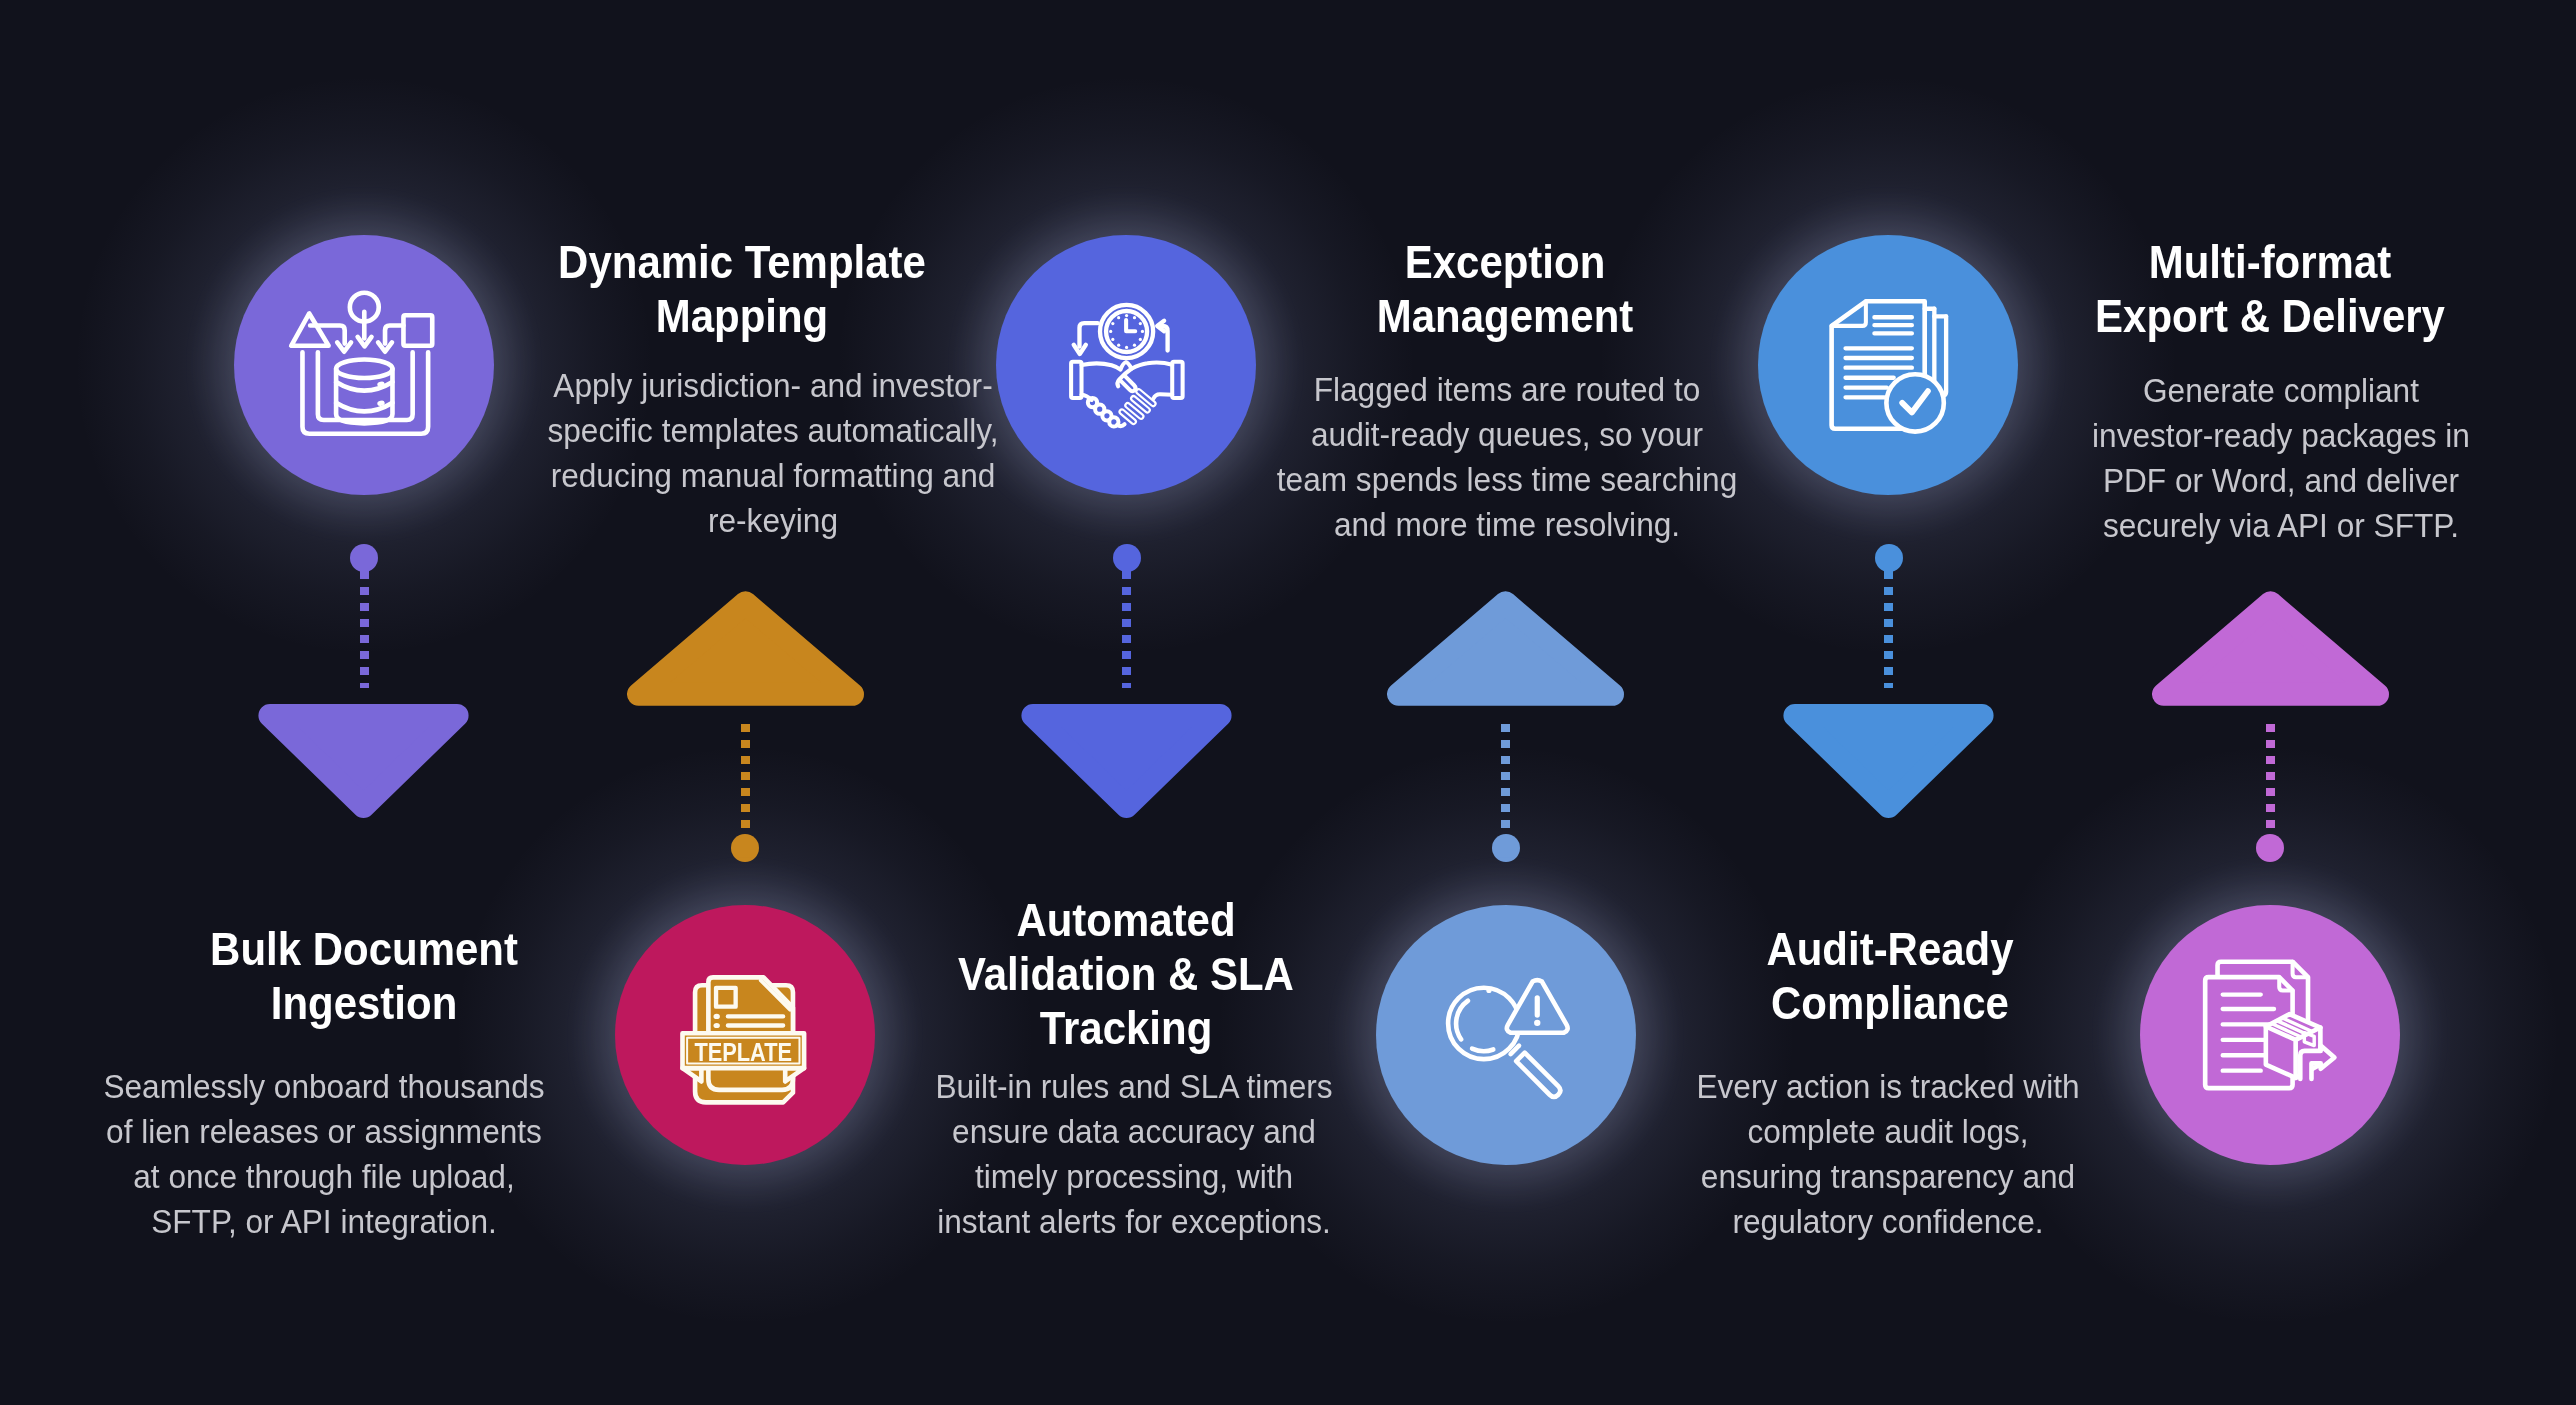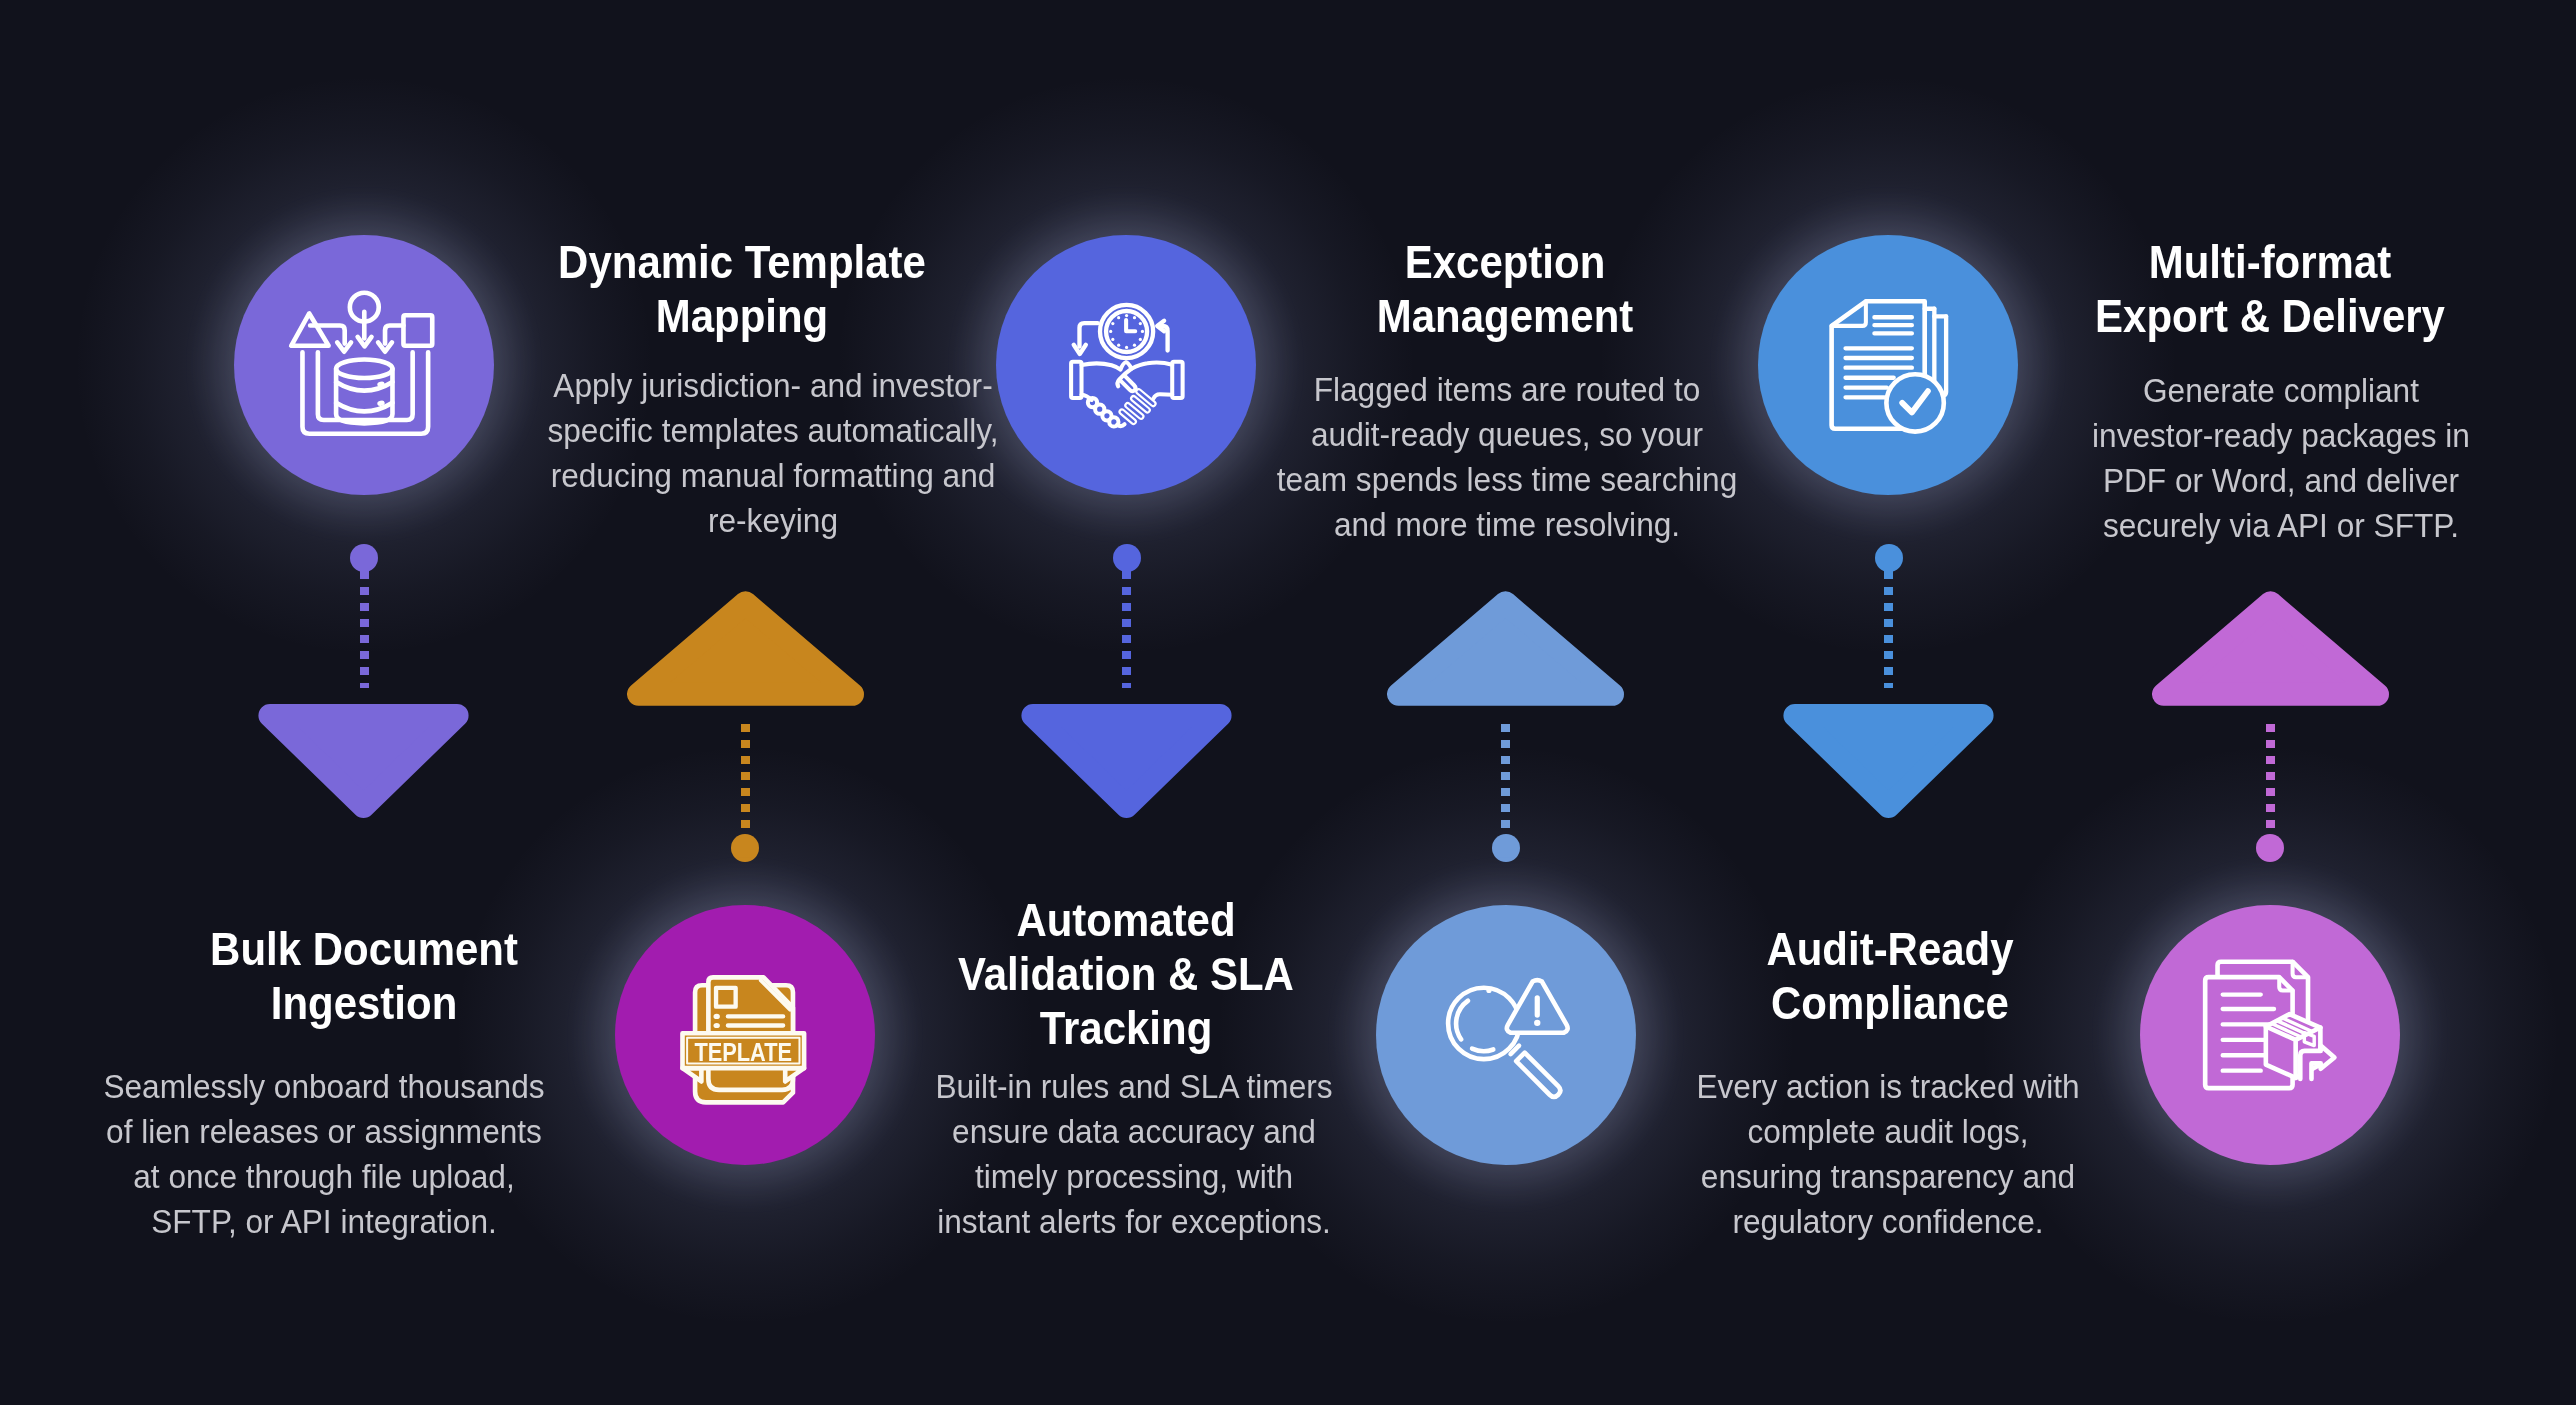--- a/index.html
+++ b/index.html
@@ -52,21 +52,21 @@
   <div class="hd" style="left:364px;top:922px;">Bulk Document<br>Ingestion</div>
   <div class="bd" style="left:324px;top:1064px;">Seamlessly onboard thousands<br>of lien releases or assignments<br>at once through file upload,<br>SFTP, or API integration.</div>
 
   <div class="hd" style="left:742px;top:235px;">Dynamic Template<br>Mapping</div>
   <div class="bd" style="left:773px;top:363px;">Apply jurisdiction- and investor-<br>specific templates automatically,<br>reducing manual formatting and<br>re-keying</div>
   <svg class="tri" style="left:627px;top:590px;" width="237" height="116" viewBox="0 0 410 200">
     <path d="M20 180 H390 L205 22 Z" fill="#c8861e" stroke="#c8861e" stroke-width="40" stroke-linejoin="round"></path>
   </svg>
   <div class="dash" style="left:741px;top:724px;height:111px;background:repeating-linear-gradient(to bottom,#c8861e 0 8px,transparent 8px 16px);"></div>
   <div class="dot" style="left:731px;top:834px;background:#c8861e;"></div>
-  <div class="circle" style="left:615px;top:905px;background:#a21caf;">
+  <div class="circle" style="left:615px;top:905px;background:#be185d;">
     <svg width="260" height="260" viewBox="0 0 450 450" fill="none" stroke="#fdfaf0" stroke-width="8" stroke-linecap="round" stroke-linejoin="round">
       <path d="M150.6 139 H296 Q308 139 308 151 V324.8 L291 341.7 H157.3 Q138.6 341.7 138.6 323 V151 Q138.6 139 150.6 139 Z" fill="#c8861e"></path>
       <path d="M169.6 125.2 H257.1 L308 177.4 V301.2 Q308 319.9 289.3 319.9 H180.3 Q161.6 319.9 161.6 301 V133.2 Q161.6 125.2 169.6 125.2 Z" fill="#c8861e"></path>
       <path d="M252.5 130.5 L303 181" stroke-width="7"></path>
       <rect x="174.9" y="143.3" width="33.9" height="32.7" stroke-width="7.5"></rect>
       <ellipse cx="176" cy="192.9" rx="5.5" ry="4.5" fill="#fdfaf0" stroke="none"></ellipse>
       <ellipse cx="176" cy="208.6" rx="5.5" ry="4.5" fill="#fdfaf0" stroke="none"></ellipse>
       <path d="M195.4 192.9 H291 M195.4 208.6 H291" stroke-width="7.5"></path>
       <path d="M116.8 282.4 L149.5 305.4 V282.4 Z M327.3 282.4 L294.6 305.4 V282.4 Z" fill="#c8861e"></path>
       <rect x="116.8" y="221.9" width="210.5" height="60.5" fill="#c8861e"></rect>

